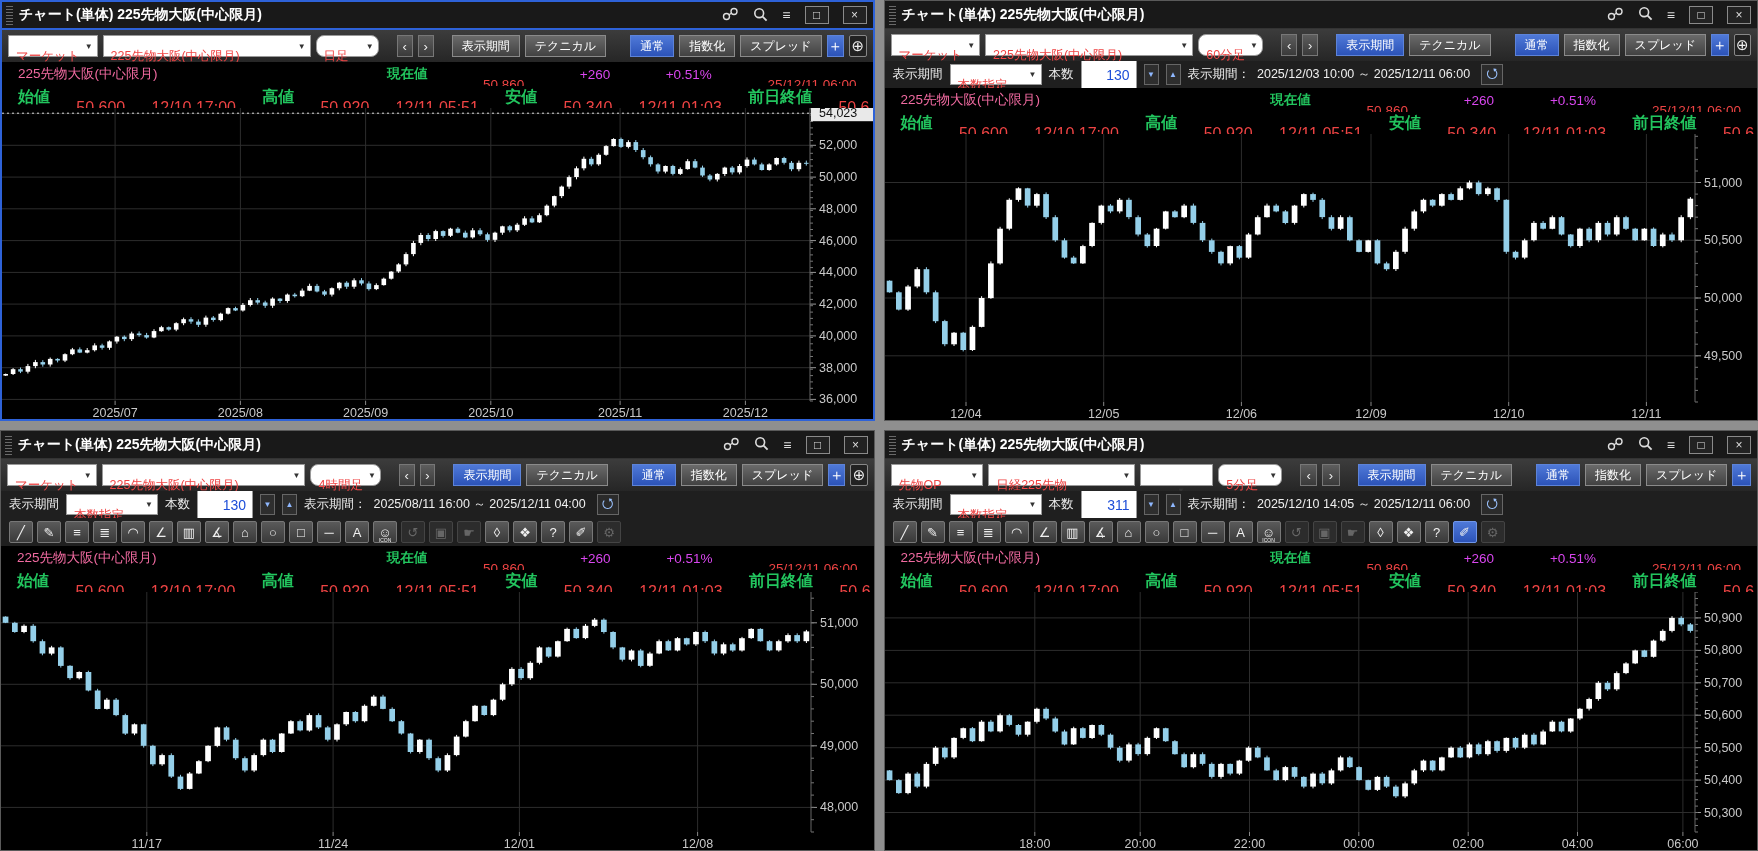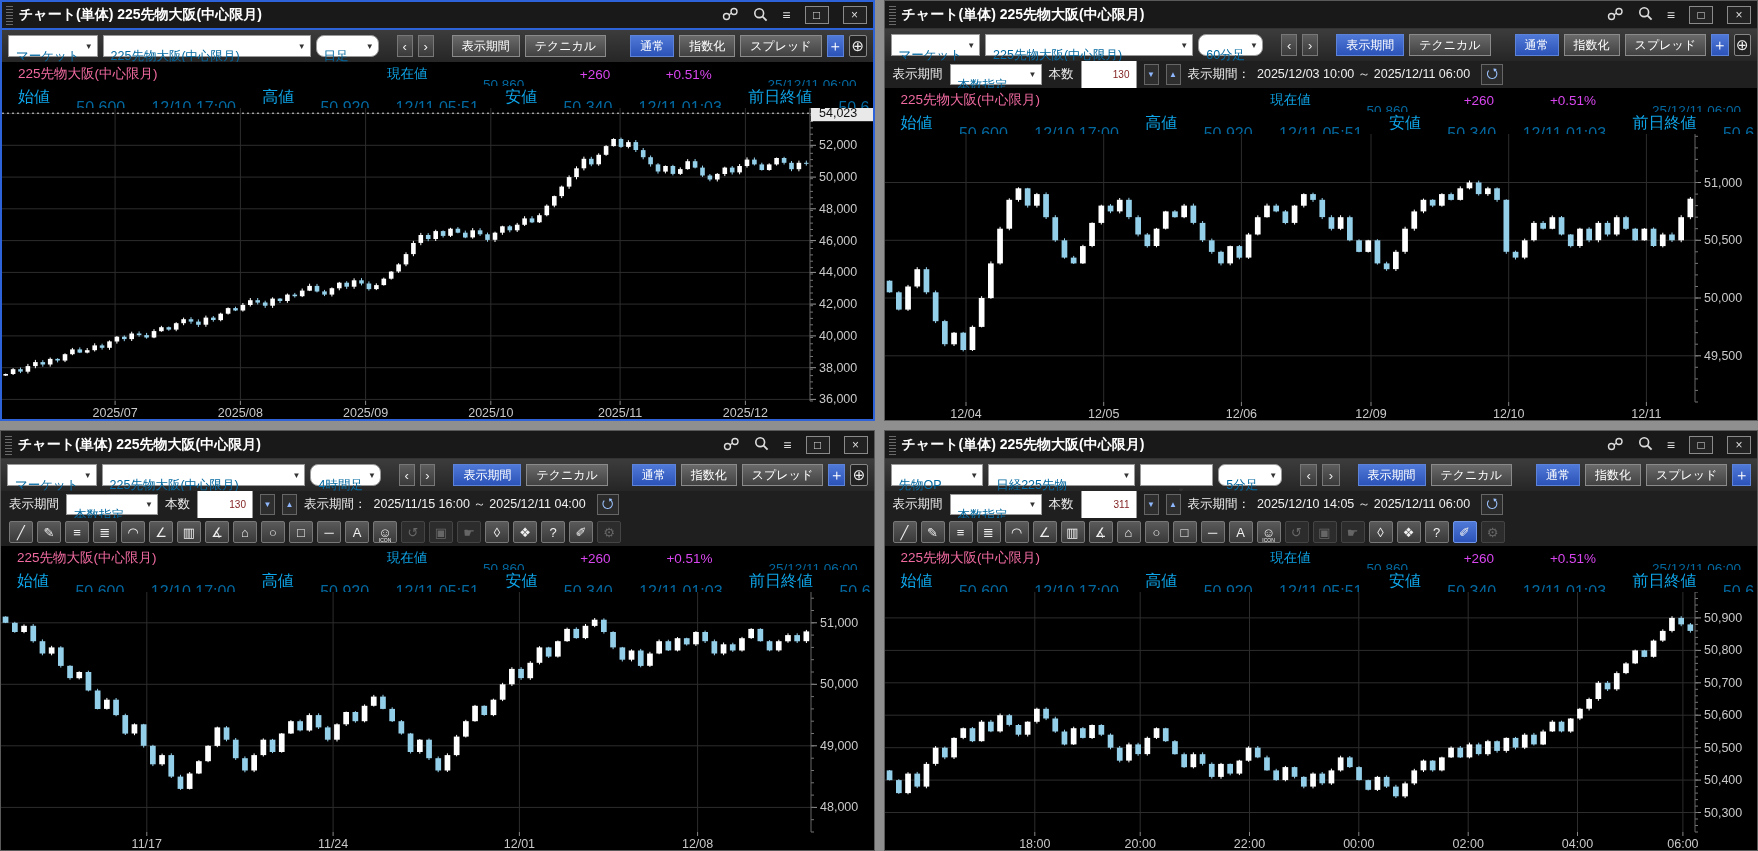--- a/index.html
+++ b/index.html
@@ -36,42 +36,42 @@
     color:#fff; font-size:12px; display:flex; align-items:center; }
   .btn.blue { background:linear-gradient(#4f79d8,#2c53b8); border-color:#5d83d8; }
   .sqbtn { width:24px; height:22px; font-size:15px; display:flex; align-items:center; justify-content:center; }
   .addbtn { background:linear-gradient(#4f79d8,#2c53b8); border:1px solid #5d83d8; color:#fff; }
   .zoombtn { background:#222; border:1px solid #888; color:#eee; border-radius:2px; }
   .gap8 { width:8px; flex:0 0 8px; } .gap14 { width:14px; flex:0 0 14px; }
   
   .period { height:27px; flex:0 0 27px; background:#1f1f1f; display:flex; align-items:center;
     gap:7px; padding:0 8px; color:#eee; font-size:12.5px; white-space:nowrap; overflow:hidden; }
   .dd-mode { width:92px; height:21px; }
-  .cnt { width:56px; height:21px; background:#fff; border:1px solid #999; color:#7f1d1d;
-    font-size:10px; display:flex; align-items:center; justify-content:flex-end; padding:16px 6px; }
+  .cnt { width:56px; height:21px; background:#fff; border:1px solid #999; color:#1d4ed8;
+    font-size:14px; display:flex; align-items:center; justify-content:flex-end; padding:16px 6px; }
   .spin { width:15px; height:21px; background:#2e2e2e; border:1px solid #666; color:#8fb8ff;
     font-size:8px; display:flex; align-items:center; justify-content:center; }
   .reload { width:22px; height:21px; background:#2b2b2b; border:1px solid #666; color:#9cc3ff;
     font-size:14px; display:flex; align-items:center; justify-content:center; margin-left:4px; }
   
   .drawbar { height:28px; flex:0 0 28px; background:#1f1f1f; display:flex; align-items:center;
     gap:4px; padding:0 8px; overflow:hidden; }
   .tool { position:relative; width:24px; height:22px; background:linear-gradient(#5a5a5a,#3a3a3a);
     border:1px solid #777; color:#f0f0f0; font-size:13px; display:flex; align-items:center;
     justify-content:center; border-radius:2px; }
   .tool-dis { background:#2c2c2c; border-color:#444; color:#666; }
   .tool-act { background:linear-gradient(#4f79d8,#2c53b8); border-color:#6f95e8; }
   .tool-sub { position:absolute; bottom:-1px; left:0; right:0; text-align:center; font-size:5px;
     color:inherit; line-height:1; }
   
   .q1 { height:24px; flex:0 0 24px; display:flex; align-items:center; padding:0 16px 0 16px;
     font-size:13.5px; white-space:nowrap; overflow:hidden; background:#000; }
   .q1 .name { color:#f06aa0; flex:0 0 44%; overflow:hidden; }
   .q1 .rest { flex:1; display:flex; justify-content:space-between; align-items:center; }
-  .lbl { color:#0ea5e9; } .val { color:#0369a1;margin-top:21px; } .chg { color:#d946ef; }
+  .lbl { color:#22c55e;font-weight:bold; } .val { color:#ef4444;margin-top:21px; } .chg { color:#d946ef; }
   .q2 { height:22px; flex:0 0 22px; display:flex; align-items:center; justify-content:space-between;
     padding:0 0 0 16px; font-size:16px; white-space:nowrap; overflow:hidden; background:#000; }
   .q2 .pc-val { width:34px; overflow:hidden; flex:0 0 34px; }
   
   .chart { flex:1; position:relative; background:#000; overflow:hidden; }
 </style>
 </head>
 <body>
 
 <div class="grid">
@@ -831,21 +831,21 @@
       <span>表示期間</span>
       <div class="dd dd-mode">
           <span class="val">本数指定</span>
           <span class="arr">▼</span>
         </div>
       <span>本数</span>
       <div class="cnt">130</div>
       <div class="spin">▼</div>
       <div class="spin">▲</div>
       <span>表示期間：</span>
-      <span>2025/11/15 16:00 ～ 2025/12/11 04:00</span>
+      <span>2025/08/11 16:00 ～ 2025/12/11 04:00</span>
       <div class="reload">⭯</div>
     </div>
     <div class="drawbar">
         <div class="tool">╱</div>
         <div class="tool">✎</div>
         <div class="tool">≡</div>
         <div class="tool">≣</div>
         <div class="tool">◠</div>
         <div class="tool">∠</div>
         <div class="tool">▥</div>

